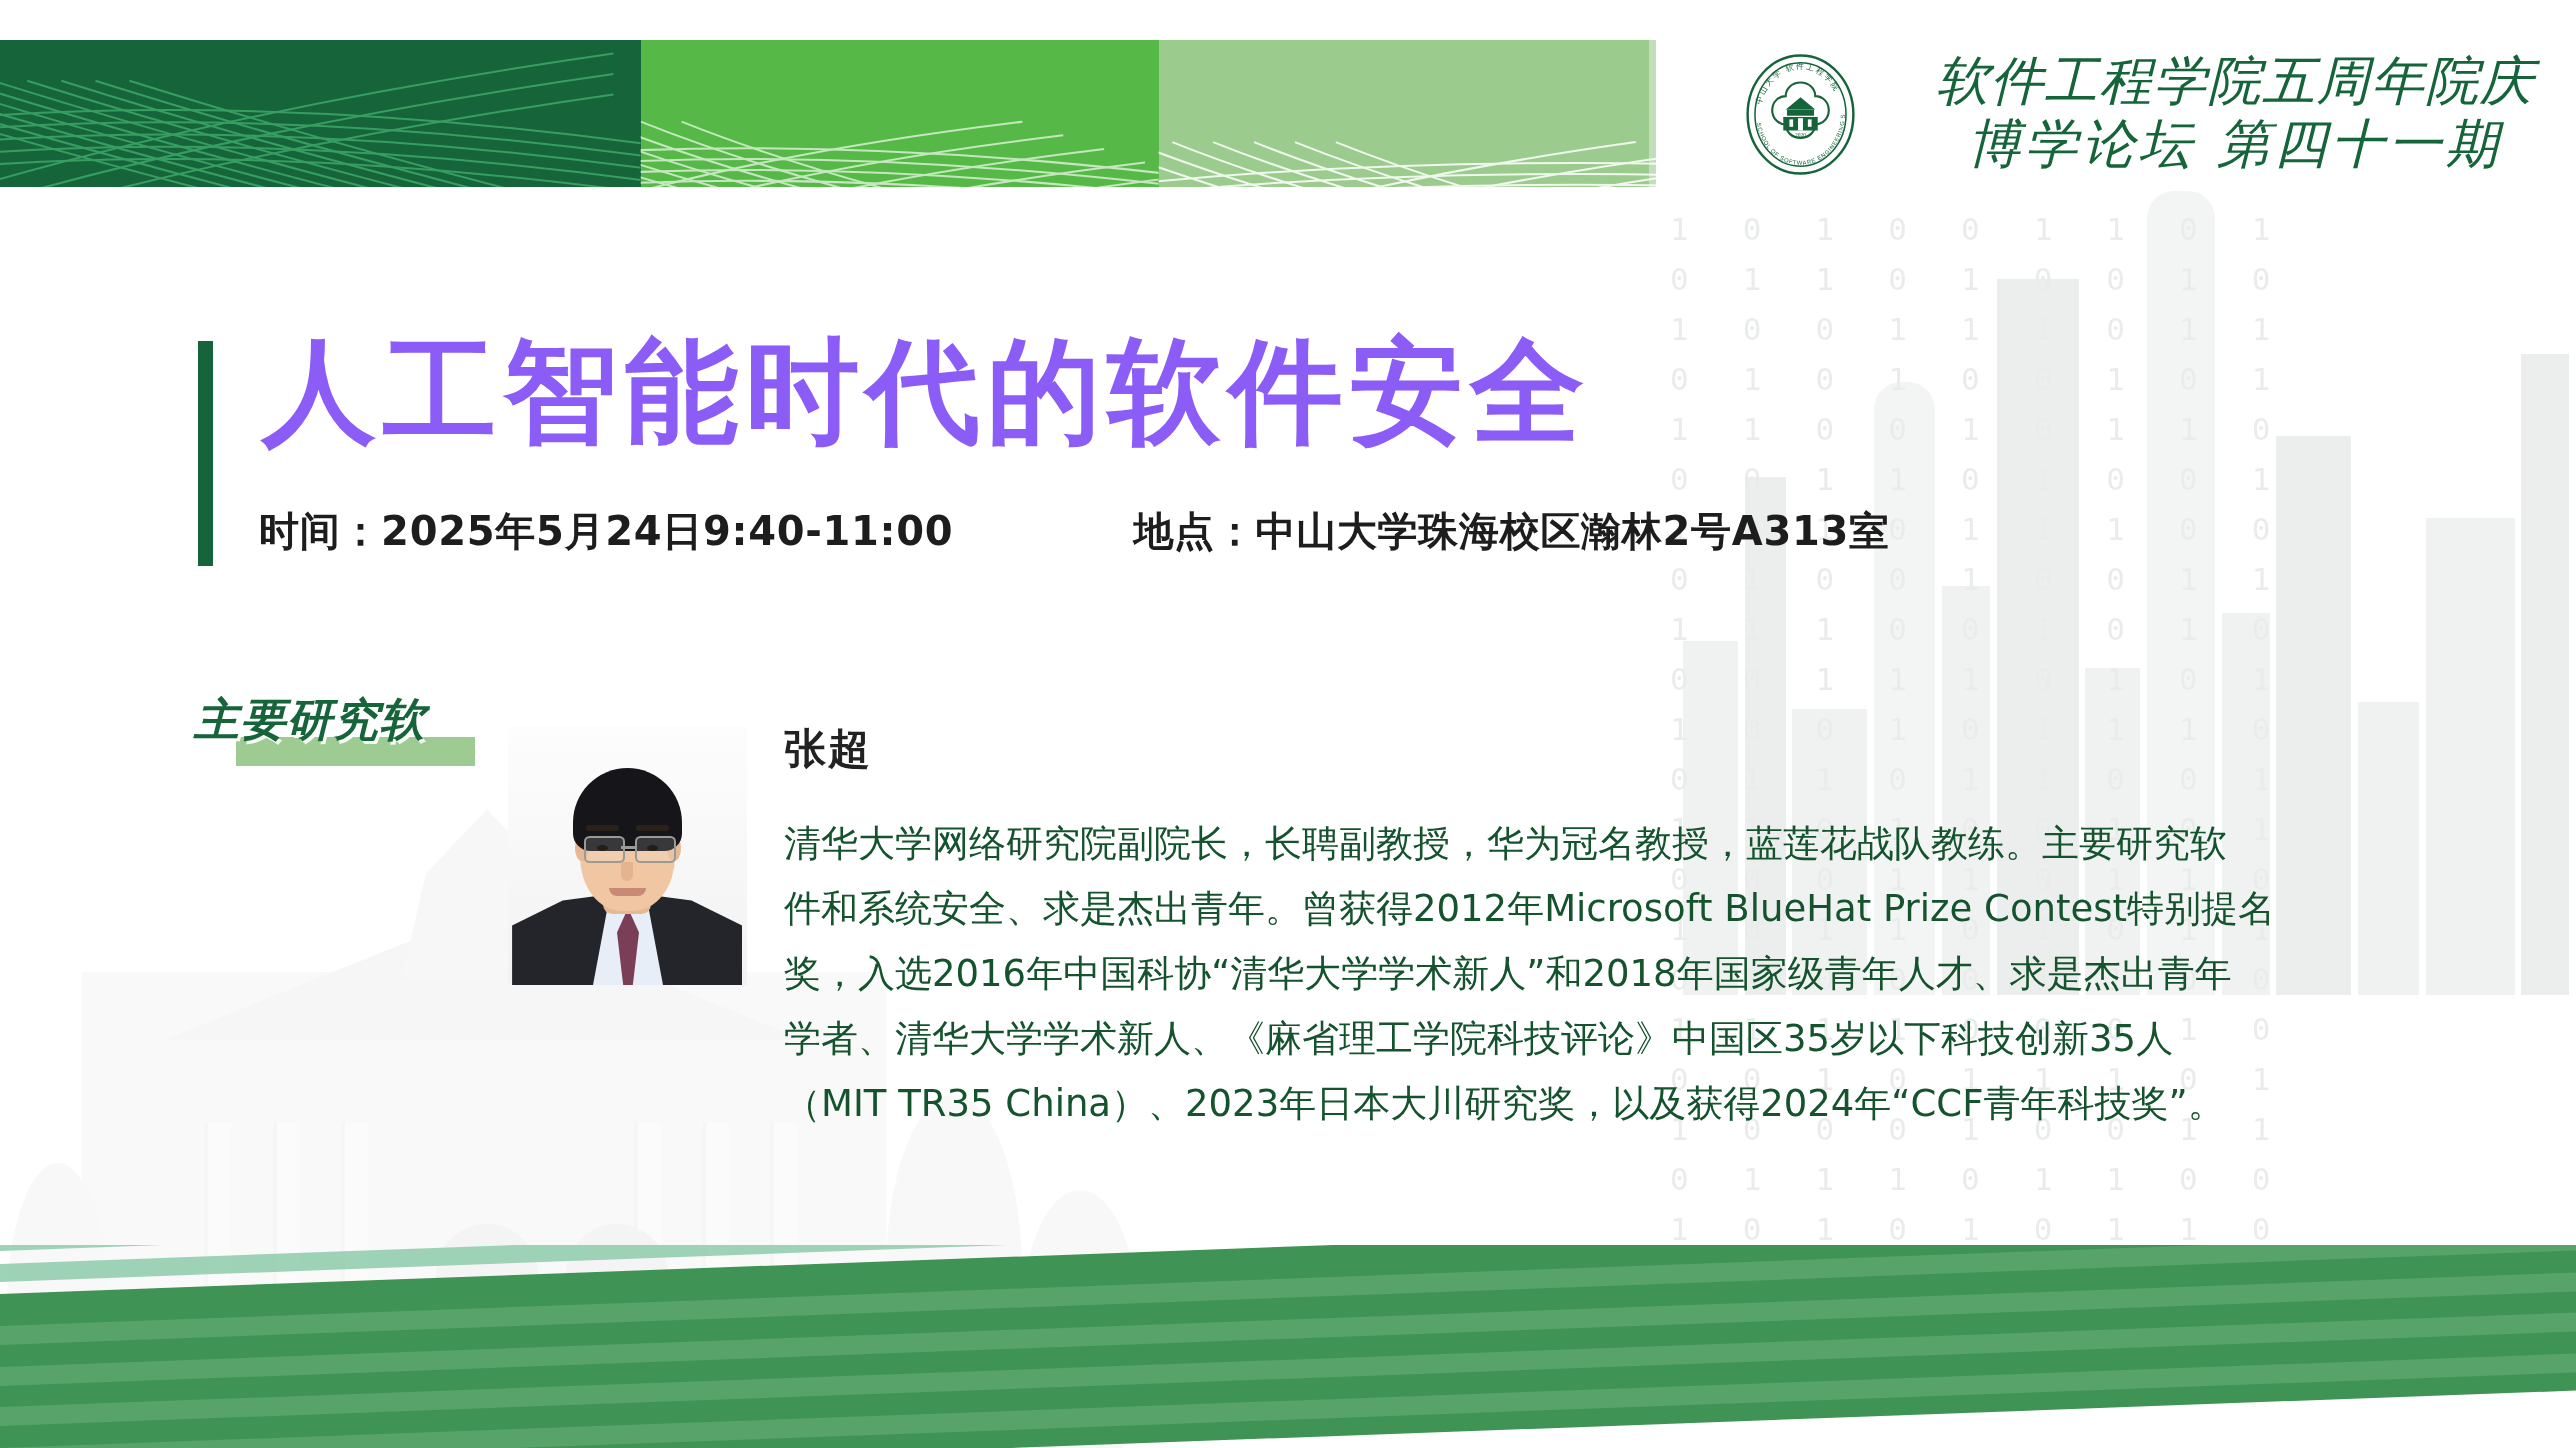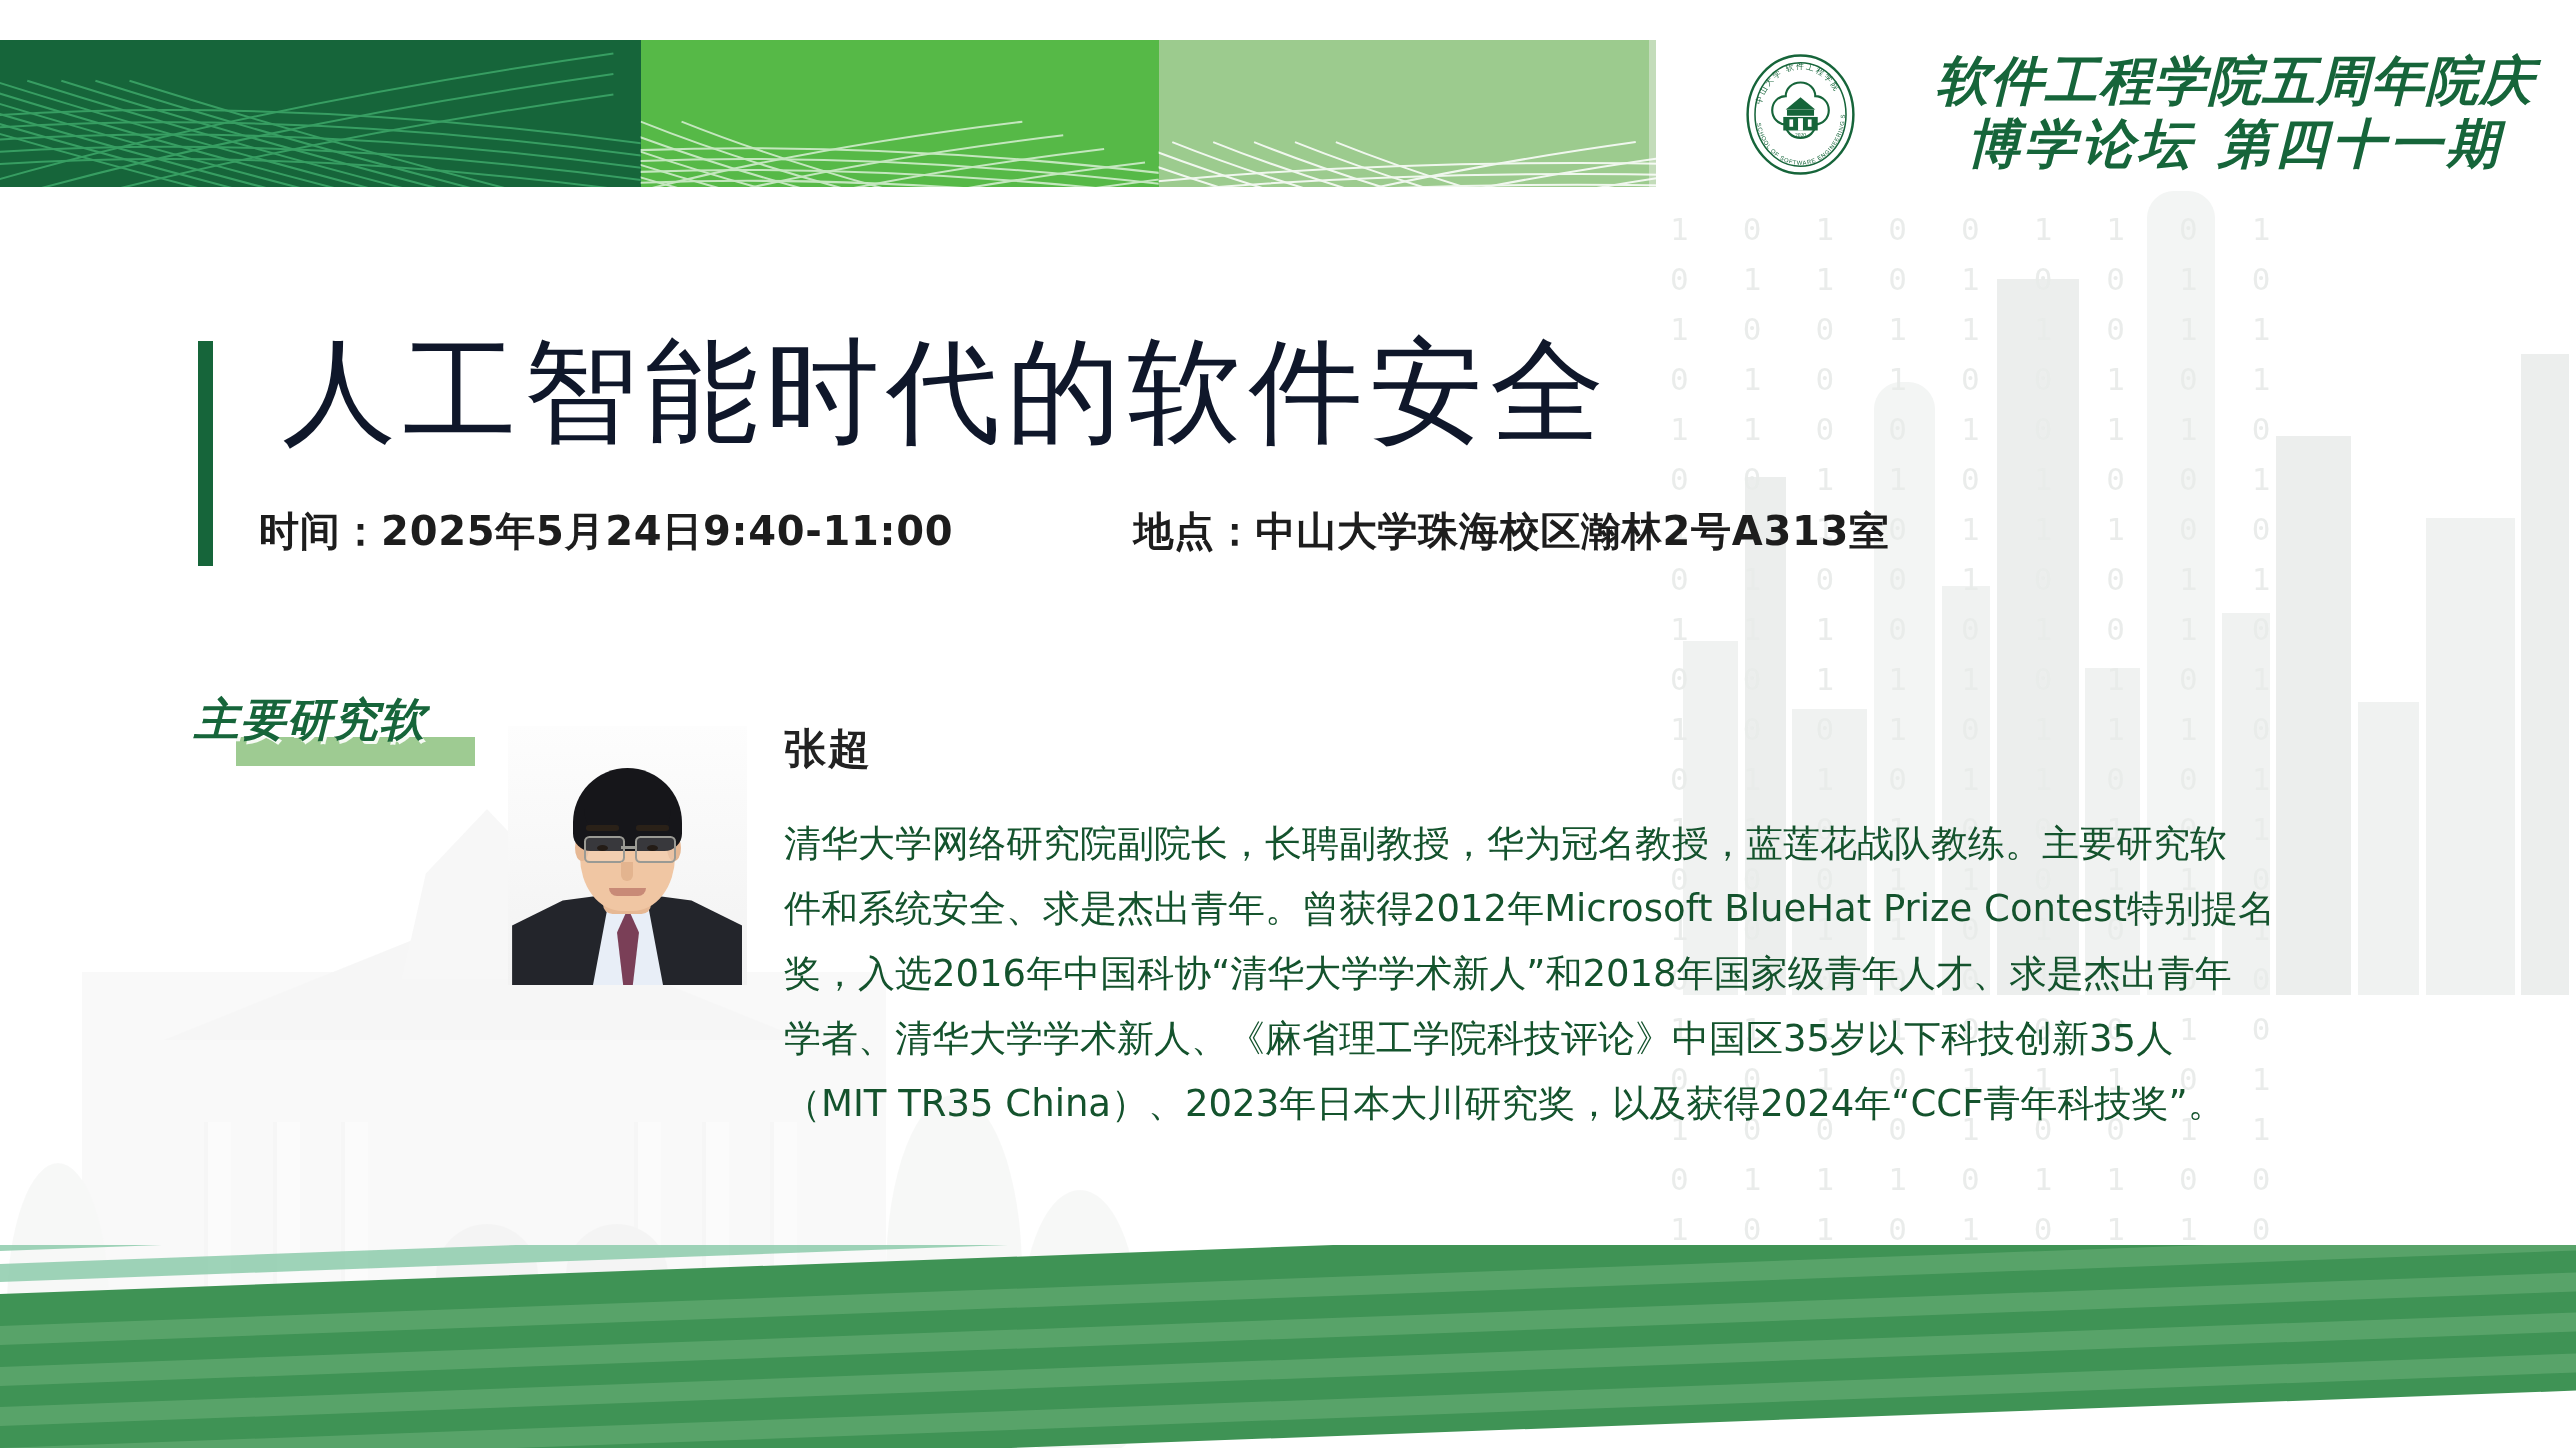--- a/index.html
+++ b/index.html
@@ -49,32 +49,32 @@
   .hb3{left:1159px;width:491px;background:#9ccb8e;}
   .hb4{left:1649px;width:273px;background:#c3dcba;}
   .hmesh{position:absolute;left:0;top:0;width:1922px;height:147px;}
   .header-right{
     position:absolute;left:1656px;top:0;width:920px;height:147px;
     background:#ffffff;
   }
   .logo{position:absolute;left:1739px;top:53px;width:123px;height:123px;}
   .htitles{position:absolute;left:1901px;top:49px;width:668px;text-align:center;}
   .htitle{
-    color:#16653a;font-weight:bold;font-style:italic;
+    color:#16653a;font-weight:normal;font-style:italic;
     font-size:53px;line-height:63px;letter-spacing:1.4px;
     font-family:"DejaVu Sans","Liberation Sans",sans-serif;
     white-space:nowrap;
   }
   .htitle2{letter-spacing:4.1px;}
 
   
   .title-bar{position:absolute;left:198px;top:341px;width:15px;height:225px;background:#16653a;}
   .main-title{
-    position:absolute;left:282px;top:327px;
-    color:#0f172a;font-weight:normal;
+    position:absolute;left:262px;top:327px;
+    color:#8b5cf6;font-weight:bold;
     font-size:114px;line-height:129px;letter-spacing:6.8px;
     font-family:"DejaVu Sans","Liberation Sans",sans-serif;
     white-space:nowrap;
   }
   .meta-row{position:absolute;left:259px;top:504px;width:1772px;}
   .meta{
     display:inline-block;color:#1d1d1d;font-weight:bold;
     font-size:40px;line-height:55px;letter-spacing:0.7px;
     font-family:"DejaVu Sans","Liberation Sans",sans-serif;
     white-space:nowrap;vertical-align:top;

